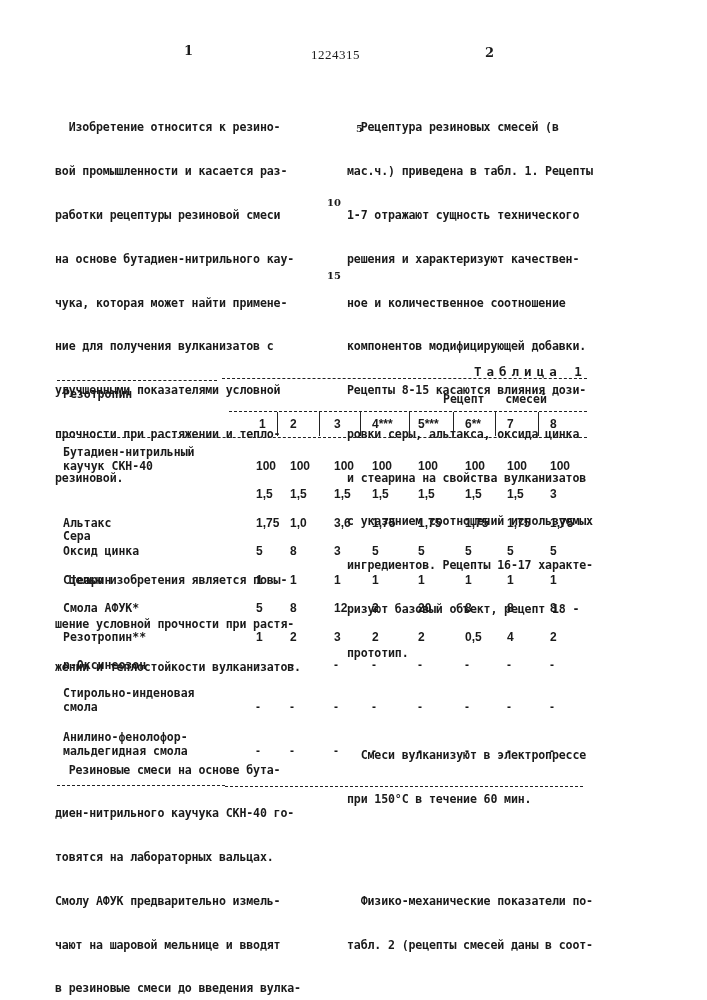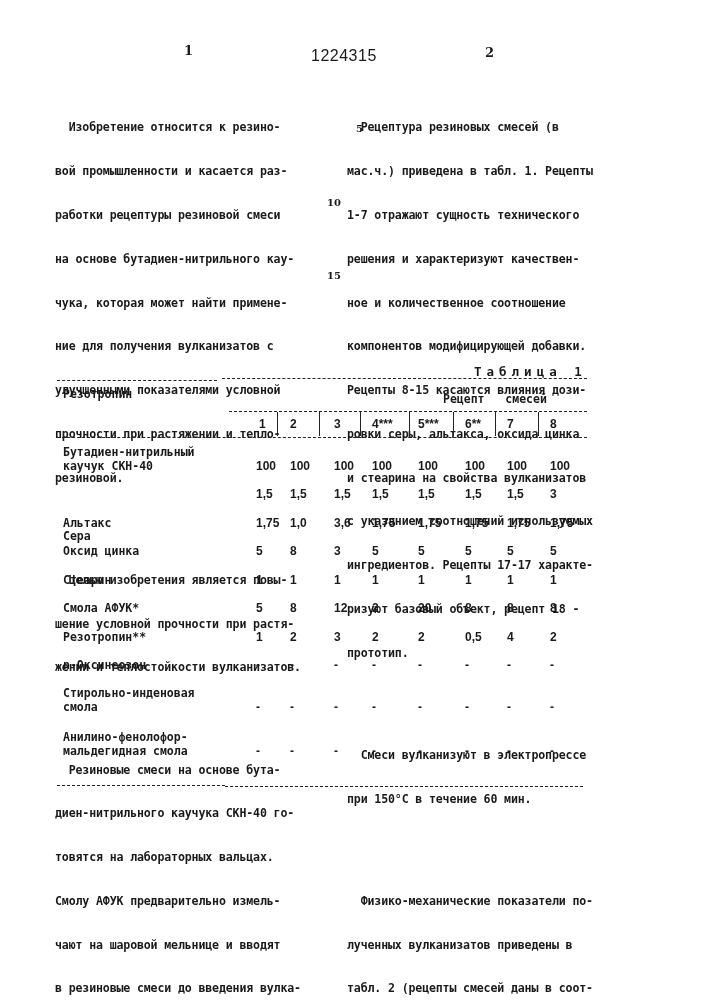--- a/index.html
+++ b/index.html
@@ -3,21 +3,21 @@
 <meta charset="utf-8">
 <style>
   html, body { margin: 0; padding: 0; background: #ffffff; }
   body {
     width: 707px; height: 1000px; position: relative; overflow: hidden;
     font-family: "DejaVu Sans Mono", "Liberation Mono", monospace;
     color: #1a1a1a;
   }
   .abs { position: absolute; }
   .hdr-col { font-family: "DejaVu Serif", serif; font-weight: bold; font-size: 13px; }
-  .hdr-num { font-family: Liberation Sans, sans-serif; font-size: 16px; letter-spacing: 0.5px; }
+  .hdr-num { font-family: Liberation Serif, serif; font-size: 13px; letter-spacing: 0.5px; }
   .para {
     font-size: 11.6px; line-height: 14.6px; letter-spacing: -0.15px;
     white-space: pre; font-weight: bold;
   }
   .para .ln { display: block; height: 14.6px; }
   .margin-num { font-family: "DejaVu Serif", serif; font-weight: bold; font-size: 10px; }
   .dash {
     position: absolute; height: 0; border-top: 1.6px dashed #222;
   }
   .tbl-text { font-size: 11.5px; font-weight: bold; white-space: pre; }
@@ -69,31 +69,30 @@
     <span class="ln">  Рецептура резиновых смесей (в</span>
     <span class="ln">мас.ч.) приведена в табл. 1. Рецепты</span>
     <span class="ln">1-7 отражают сущность технического</span>
     <span class="ln">решения и характеризуют качествен-</span>
     <span class="ln">ное и количественное соотношение</span>
     <span class="ln">компонентов модифицирующей добавки.</span>
     <span class="ln">Рецепты 8-15 касаются влияния дози-</span>
     <span class="ln">ровки серы, альтакса, оксида цинка</span>
     <span class="ln">и стеарина на свойства вулканизатов</span>
     <span class="ln">с указанием соотношений используемых</span>
-    <span class="ln">ингредиентов. Рецепты 17-17 характе-</span>
+    <span class="ln">ингредиентов. Рецепты 16-17 характе-</span>
     <span class="ln">ризуют базовый объект, рецепт 18 -</span>
     <span class="ln">прототип.</span>
   </div>
   <div>
     <span class="ln">  Смеси вулканизуют в электропрессе</span>
     <span class="ln">при 150°С в течение 60 мин.</span>
   </div>
   <div>
     <span class="ln">  Физико-механические показатели по-</span>
-    <span class="ln">лученных вулканизатов приведены в</span>
     <span class="ln">табл. 2 (рецепты смесей даны в соот-</span>
     
   </div>
 </div>
 
 <div class="abs tbl-title" style="left:474px; top:364px;">Таблица 1</div>
 
 <div class="dash" style="left:57px; width:160px; top:380px;"></div>
 <div class="dash" style="left:222px; width:365px; top:378px;"></div>
 

